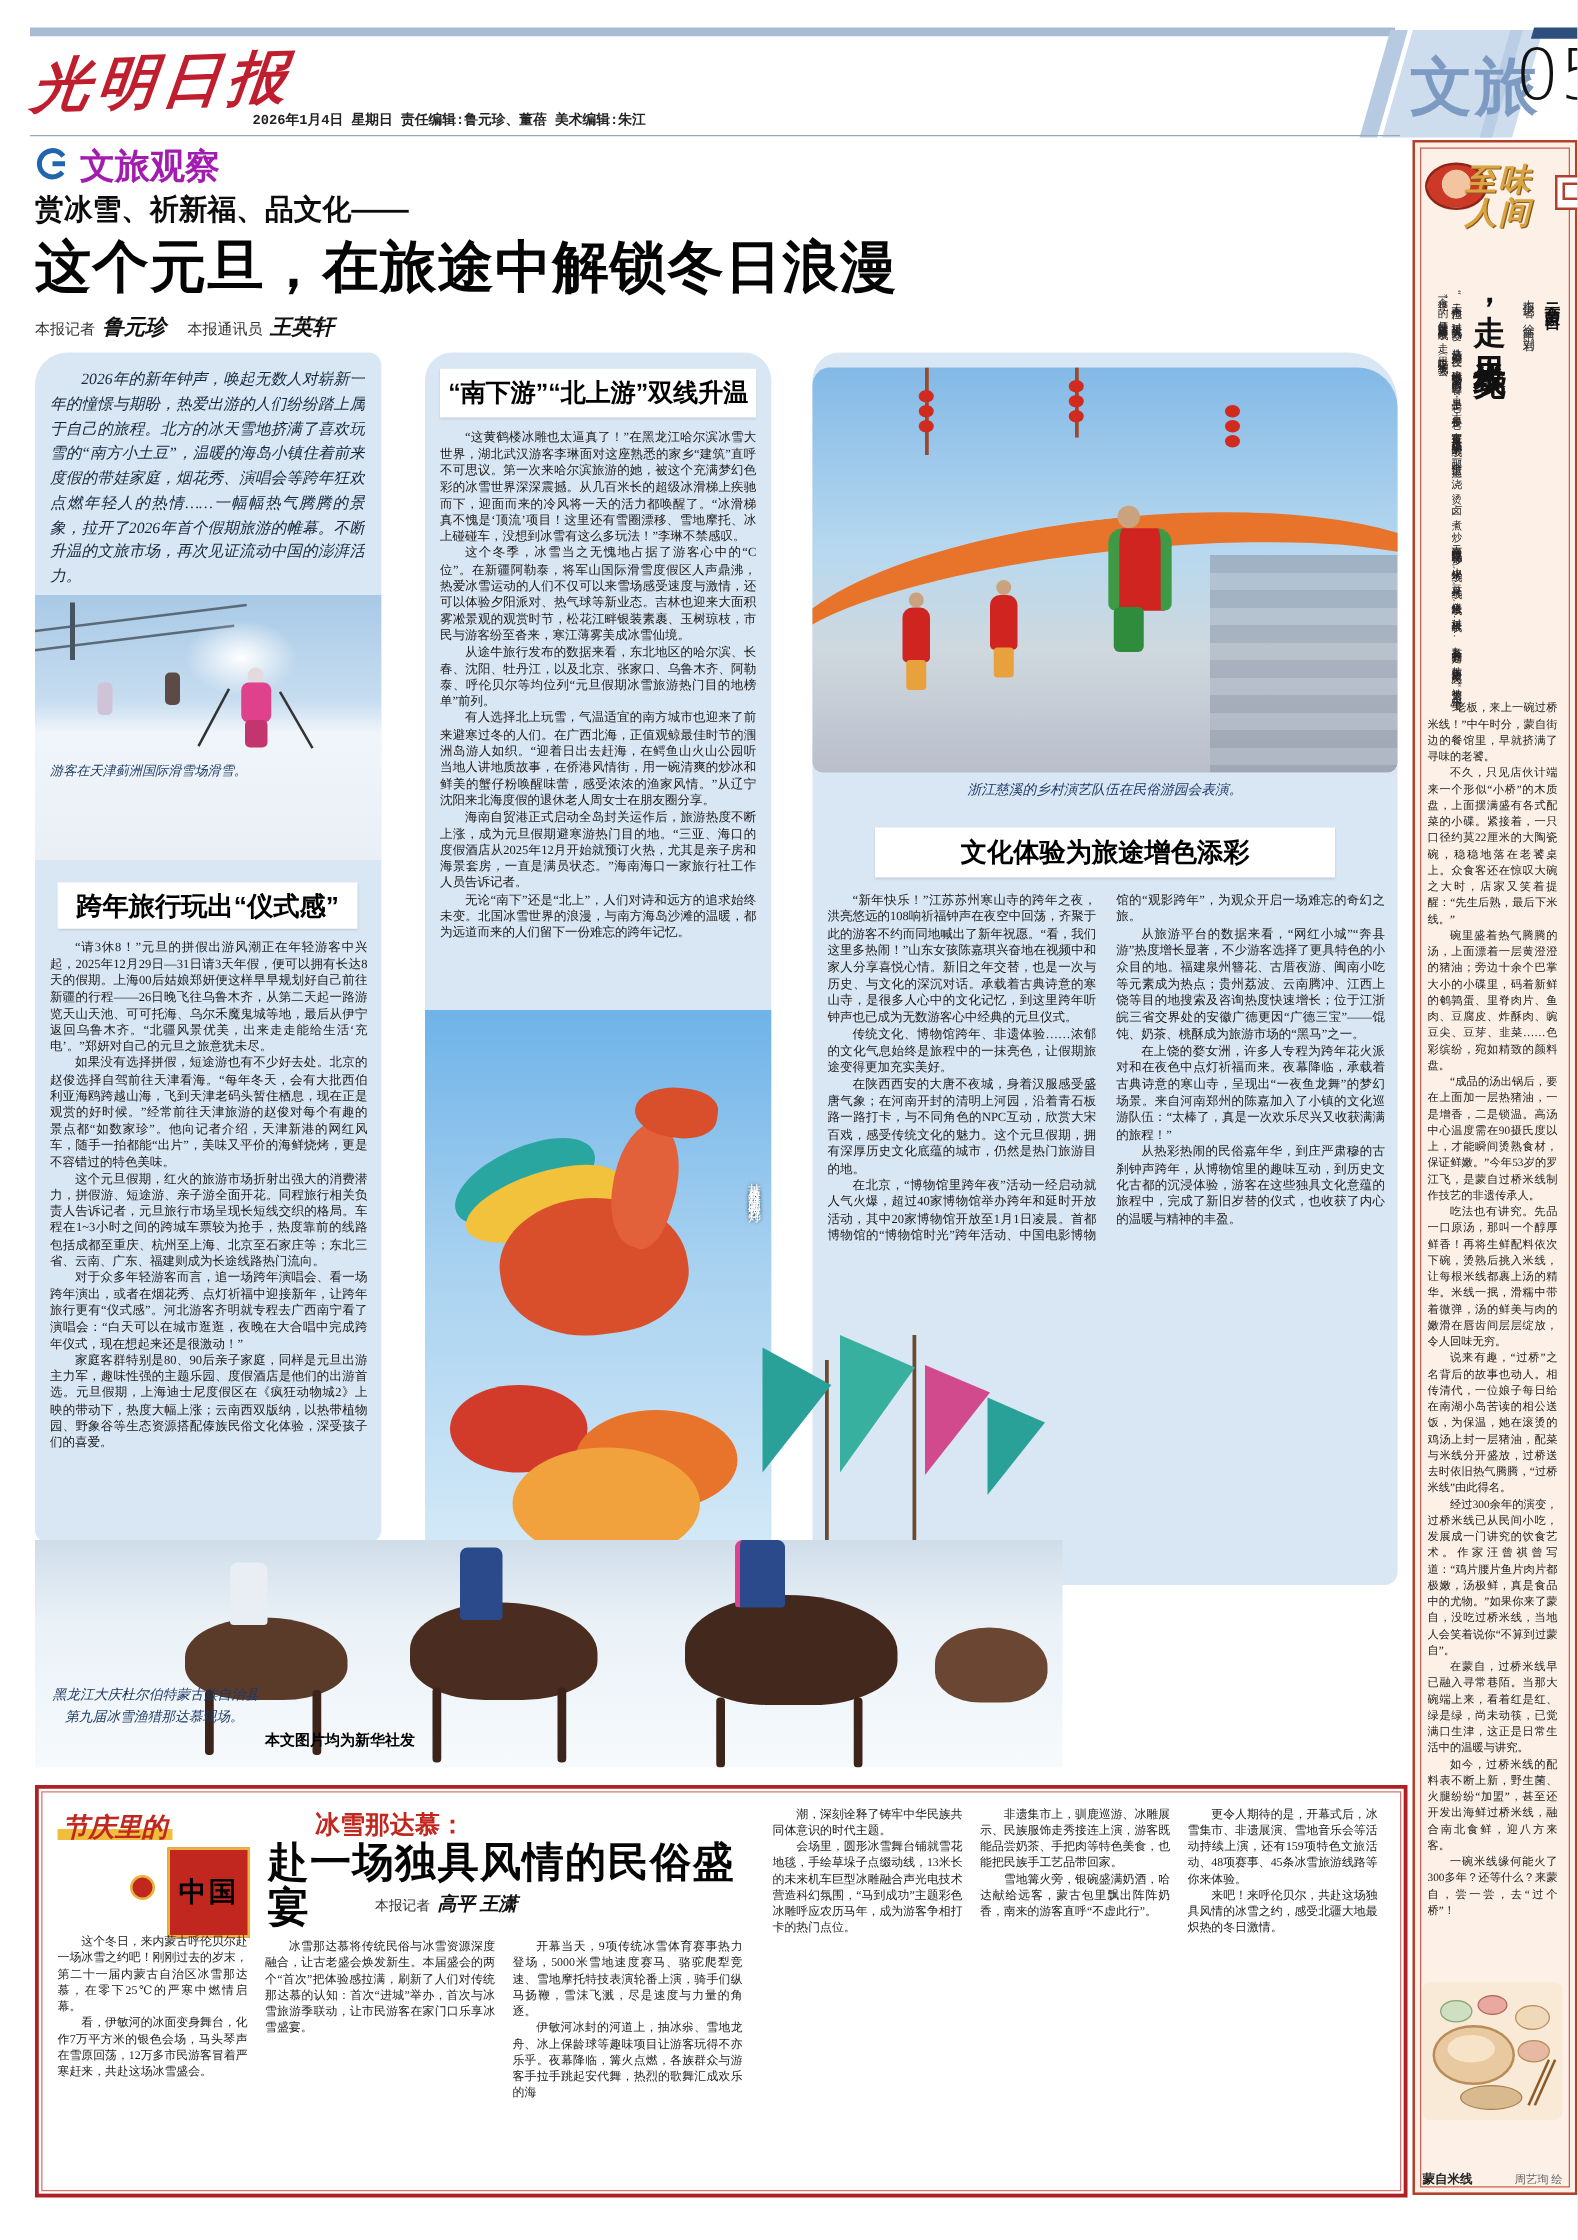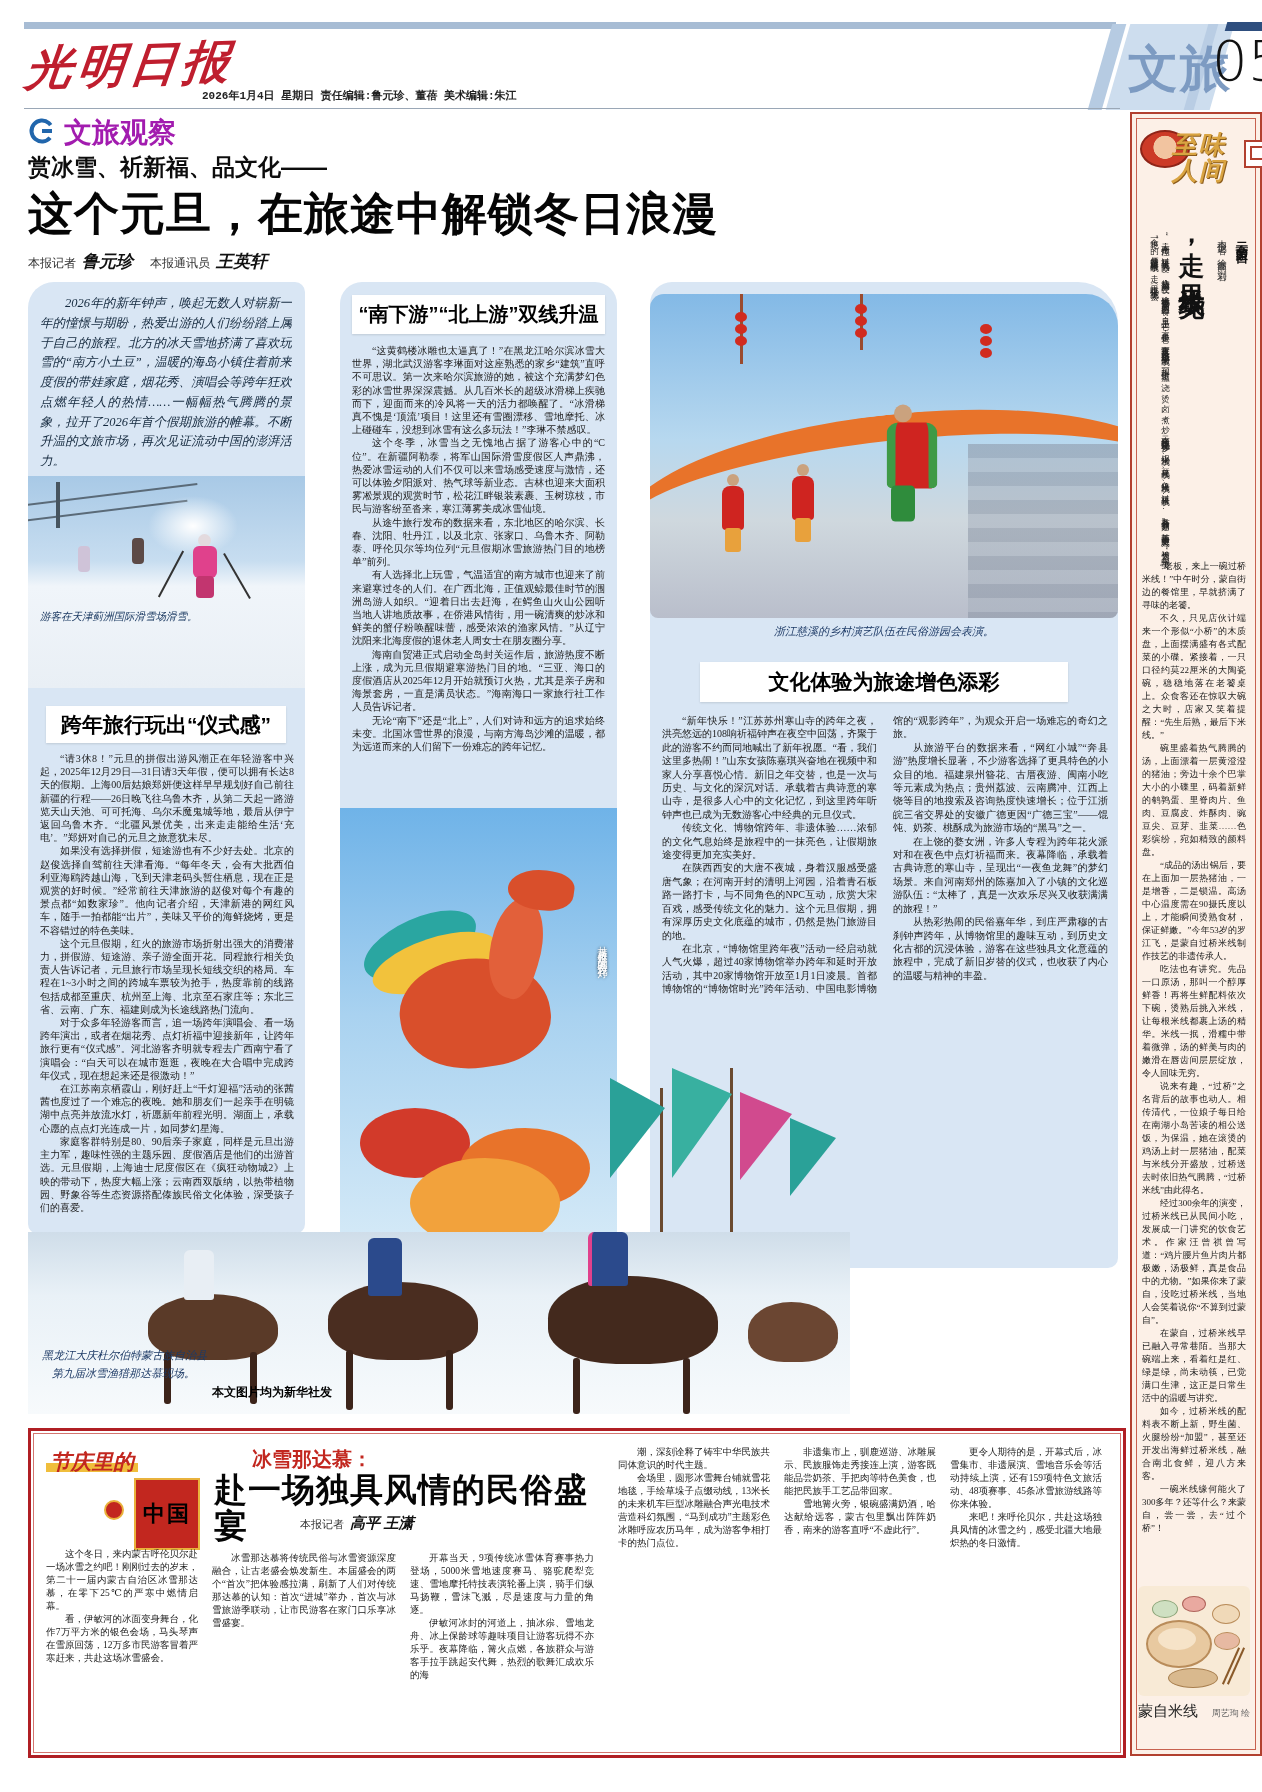--- a/index.html
+++ b/index.html
@@ -117,21 +117,21 @@
   .vtitle .tsmall{display:block;font-size:12.5px;font-weight:bold;letter-spacing:3px;margin-left:5px;}
   .vtitle .vby{display:block;font-size:9.5px;letter-spacing:2px;color:#333;margin-left:5px;}
   .vtitle .tbig{display:block;font-size:26px;font-weight:bold;letter-spacing:3px;font-family:"Liberation Sans",sans-serif;margin-left:4px;}
   .sb-body{left:1142px;top:560px;width:104px;height:1018px;font-size:9px;line-height:13px;
            text-align:justify;color:#222;overflow:hidden;}
   .sb-body p{margin:0;text-indent:2em;}
   .illus{left:1138px;top:1586px;width:112px;height:110px;background:#f8ead6;border-radius:6px;}
   .bowl{position:absolute;border-radius:50%;}
   .chop{position:absolute;width:2px;height:40px;background:#8a5a2a;transform:rotate(24deg);}
   .sb-capline{left:1138px;top:1702px;width:112px;display:flex;justify-content:space-between;align-items:baseline;}
-  .sb-cap{font-size:15px;font-weight:normal;color:#222;}
+  .sb-cap{font-size:10px;font-weight:bold;color:#222;margin-top:34px;}
   .sb-credit{font-size:9px;color:#666;}
 
   
   .bottom{left:28px;top:1428px;width:1092px;height:324px;background:#fff;
           border:3px solid #b01f24;box-shadow:inset 0 0 0 2px #fff, inset 0 0 0 3px #d4756f;}
   .bt-badge{left:46px;top:1444px;width:156px;height:96px;}
   .bt-top{position:absolute;left:0;top:4px;font-size:21px;font-weight:bold;font-style:italic;color:#c2271f;
           background:linear-gradient(180deg,rgba(240,190,60,0) 55%,#f0be3c 55% 85%,rgba(240,190,60,0) 85%);padding:0 4px;}
   .bt-cn{position:absolute;left:88px;top:34px;background:#c2271f;color:#000000;font-size:22px;font-weight:bold;
          padding:19px 7px;border:2px solid #e9b23c;letter-spacing:2px;}
@@ -206,21 +206,20 @@
     <div class="pole" style="left:208px;top:74px;transform:rotate(-30deg);"></div>
     <div class="photo-cap" style="left:12px;bottom:64px;">游客在天津蓟洲国际滑雪场滑雪。</div>
   </div>
 
   <div class="abs subhead sh1">跨年旅行玩出“仪式感”</div>
   <div class="abs body-txt b1">
     <p>“请3休8！”元旦的拼假出游风潮正在年轻游客中兴起，2025年12月29日—31日请3天年假，便可以拥有长达8天的假期。上海00后姑娘郑妍便这样早早规划好自己前往新疆的行程——26日晚飞往乌鲁木齐，从第二天起一路游览天山天池、可可托海、乌尔禾魔鬼城等地，最后从伊宁返回乌鲁木齐。“北疆风景优美，出来走走能给生活‘充电’。”郑妍对自己的元旦之旅意犹未尽。</p>
     <p>如果没有选择拼假，短途游也有不少好去处。北京的赵俊选择自驾前往天津看海。“每年冬天，会有大批西伯利亚海鸥跨越山海，飞到天津老码头暂住栖息，现在正是观赏的好时候。”经常前往天津旅游的赵俊对每个有趣的景点都“如数家珍”。他向记者介绍，天津新港的网红风车，随手一拍都能“出片”，美味又平价的海鲜烧烤，更是不容错过的特色美味。</p>
     <p>这个元旦假期，红火的旅游市场折射出强大的消费潜力，拼假游、短途游、亲子游全面开花。同程旅行相关负责人告诉记者，元旦旅行市场呈现长短线交织的格局。车程在1~3小时之间的跨城车票较为抢手，热度靠前的线路包括成都至重庆、杭州至上海、北京至石家庄等；东北三省、云南、广东、福建则成为长途线路热门流向。</p>
     <p>对于众多年轻游客而言，追一场跨年演唱会、看一场跨年演出，或者在烟花秀、点灯祈福中迎接新年，让跨年旅行更有“仪式感”。河北游客齐明就专程去广西南宁看了演唱会：“白天可以在城市逛逛，夜晚在大合唱中完成跨年仪式，现在想起来还是很激动！”</p>
-    <p>在江苏南京栖霞山，刚好赶上“千灯迎福”活动的张茜茜也度过了一个难忘的夜晚。她和朋友们一起亲手在明镜湖中点亮并放流水灯，祈愿新年前程光明。湖面上，承载心愿的点点灯光连成一片，如同梦幻星海。</p>
     <p>家庭客群特别是80、90后亲子家庭，同样是元旦出游主力军，趣味性强的主题乐园、度假酒店是他们的出游首选。元旦假期，上海迪士尼度假区在《疯狂动物城2》上映的带动下，热度大幅上涨；云南西双版纳，以热带植物园、野象谷等生态资源搭配傣族民俗文化体验，深受孩子们的喜爱。</p>
   </div>
 
   <div class="abs subhead sh2">“南下游”“北上游”双线升温</div>
   <div class="abs body-txt b2">
     <p>“这黄鹤楼冰雕也太逼真了！”在黑龙江哈尔滨冰雪大世界，湖北武汉游客李琳面对这座熟悉的家乡“建筑”直呼不可思议。第一次来哈尔滨旅游的她，被这个充满梦幻色彩的冰雪世界深深震撼。从几百米长的超级冰滑梯上疾驰而下，迎面而来的冷风将一天的活力都唤醒了。“冰滑梯真不愧是‘顶流’项目！这里还有雪圈漂移、雪地摩托、冰上碰碰车，没想到冰雪有这么多玩法！”李琳不禁感叹。</p>
     <p>这个冬季，冰雪当之无愧地占据了游客心中的“C位”。在新疆阿勒泰，将军山国际滑雪度假区人声鼎沸，热爱冰雪运动的人们不仅可以来雪场感受速度与激情，还可以体验夕阳派对、热气球等新业态。吉林也迎来大面积雾凇景观的观赏时节，松花江畔银装素裹、玉树琼枝，市民与游客纷至沓来，寒江薄雾美成冰雪仙境。</p>
     <p>从途牛旅行发布的数据来看，东北地区的哈尔滨、长春、沈阳、牡丹江，以及北京、张家口、乌鲁木齐、阿勒泰、呼伦贝尔等均位列“元旦假期冰雪旅游热门目的地榜单”前列。</p>
     <p>有人选择北上玩雪，气温适宜的南方城市也迎来了前来避寒过冬的人们。在广西北海，正值观鲸最佳时节的涠洲岛游人如织。“迎着日出去赶海，在鳄鱼山火山公园听当地人讲地质故事，在侨港风情街，用一碗清爽的炒冰和鲜美的蟹仔粉唤醒味蕾，感受浓浓的渔家风情。”从辽宁沈阳来北海度假的退休老人周女士在朋友圈分享。</p>
     <p>海南自贸港正式启动全岛封关运作后，旅游热度不断上涨，成为元旦假期避寒游热门目的地。“三亚、海口的度假酒店从2025年12月开始就预订火热，尤其是亲子房和海景套房，一直是满员状态。”海南海口一家旅行社工作人员告诉记者。</p>

